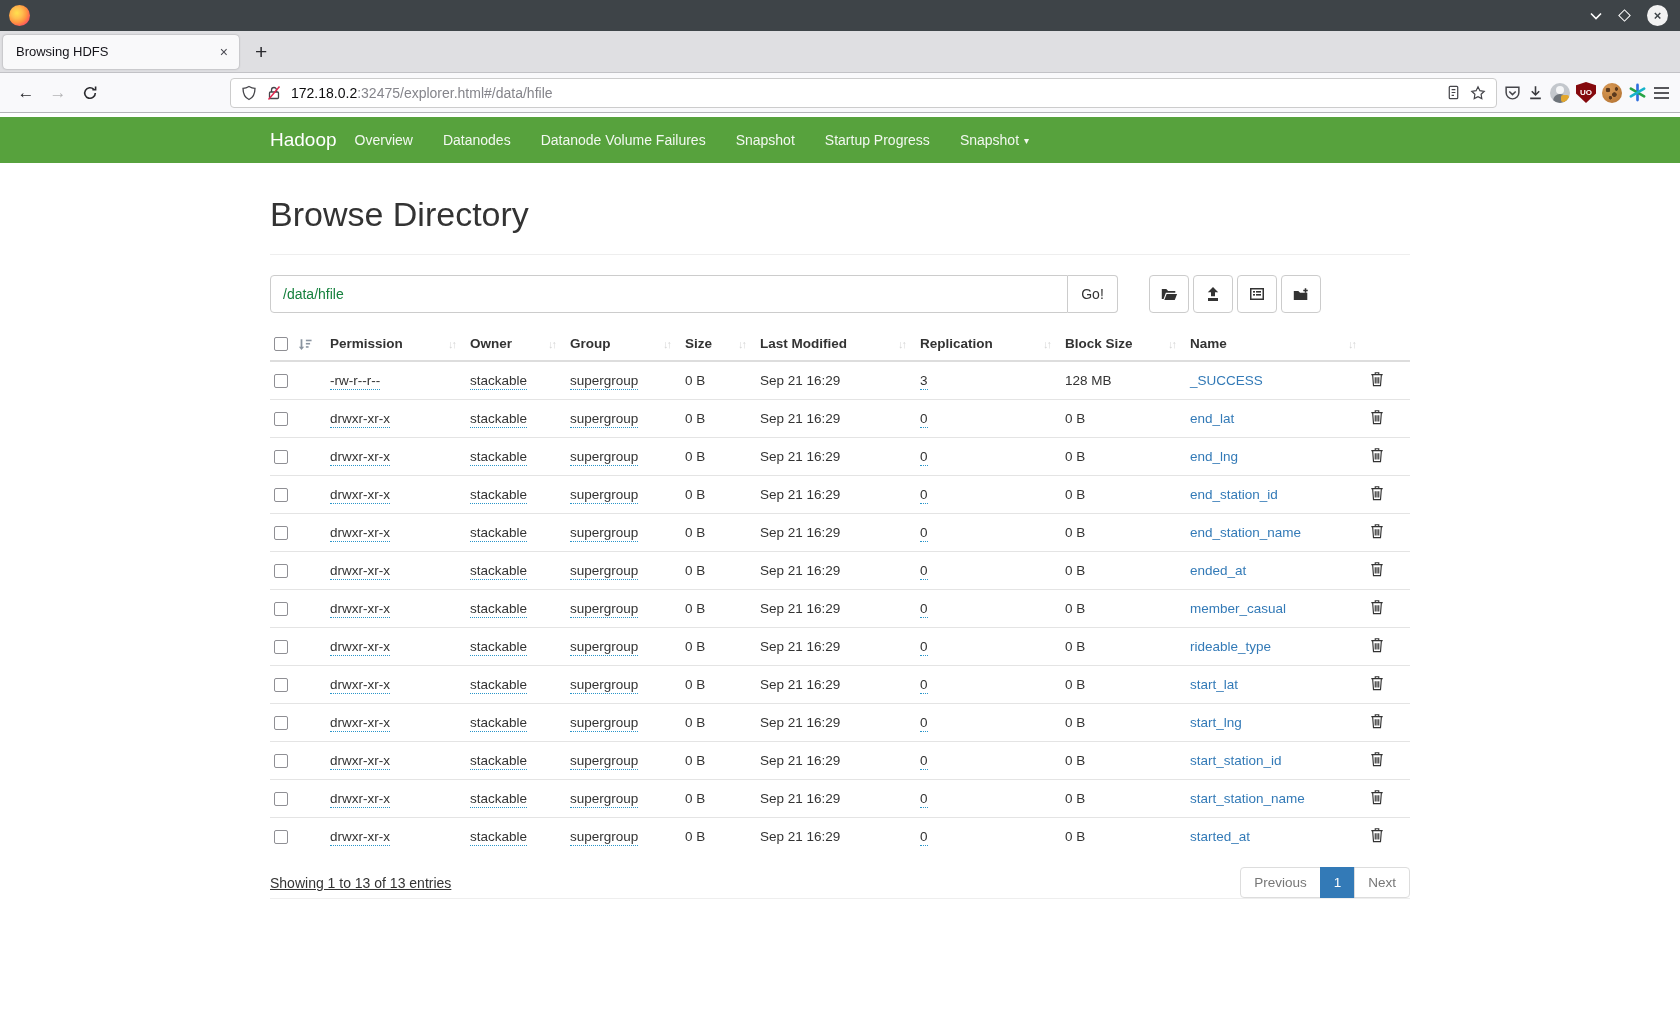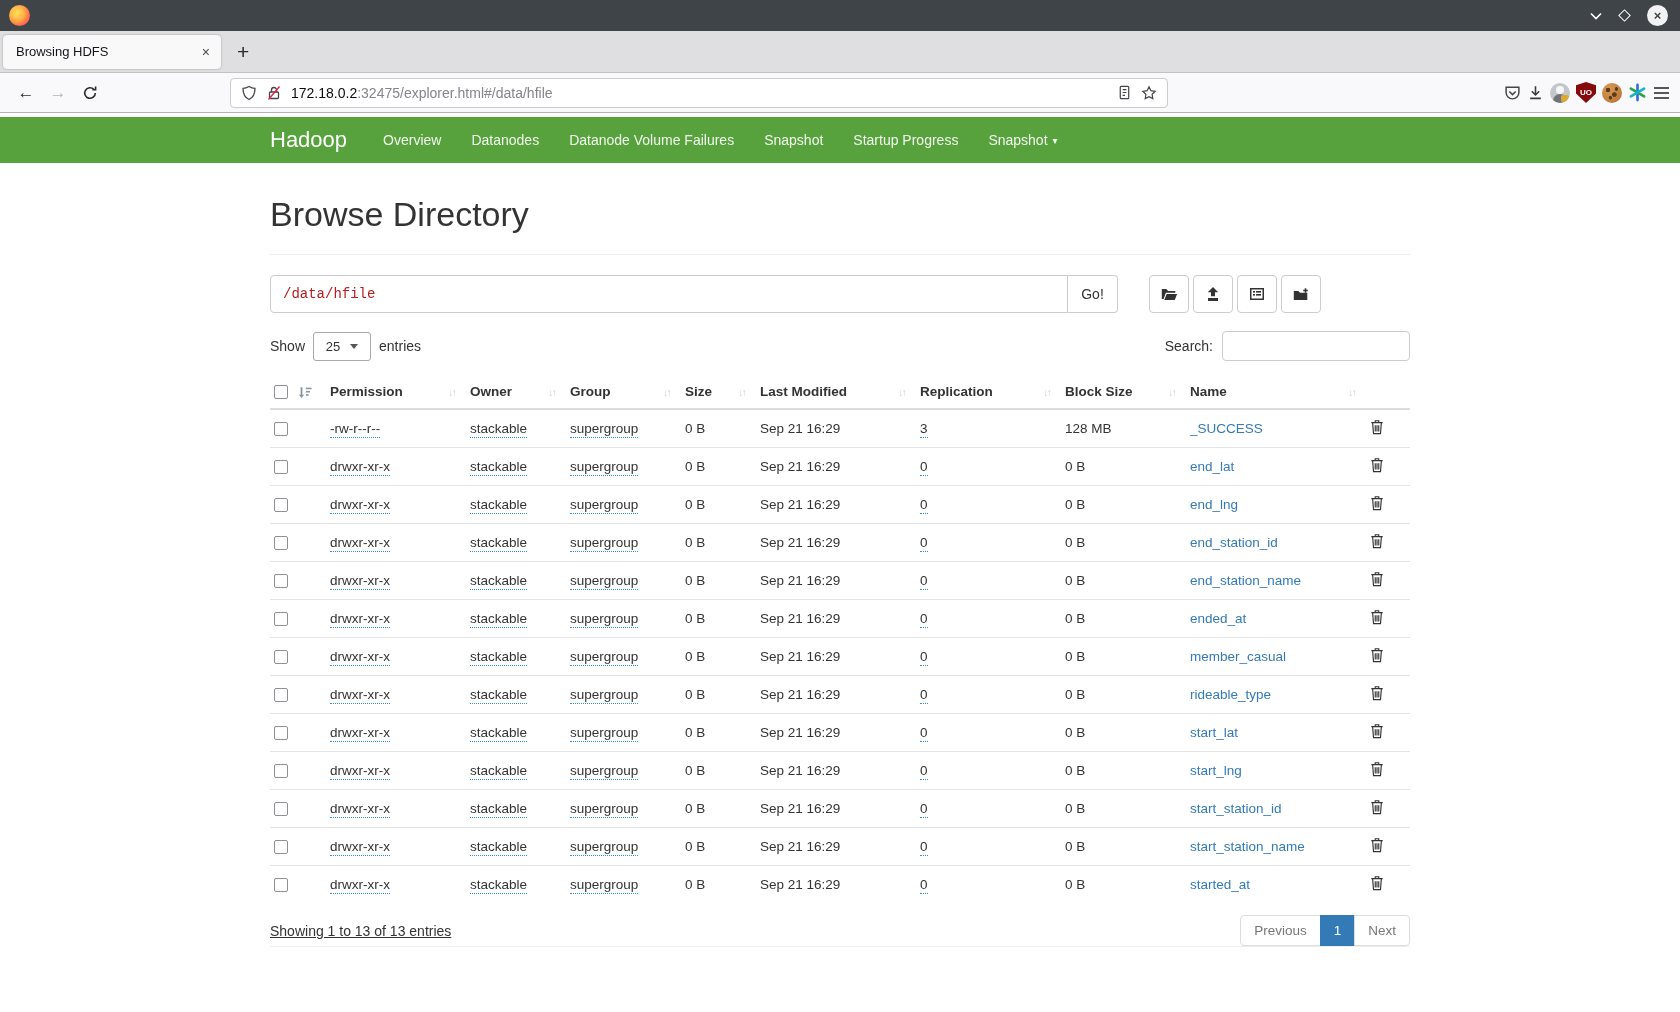--- a/index.html
+++ b/index.html
@@ -13,32 +13,32 @@
   .titlebar { height:31px; background:#3e4448; position:relative; display:flex; align-items:center; }
   .ff-logo { position:absolute; left:9px; top:5px; width:21px; height:21px; border-radius:50%;
     background: radial-gradient(circle at 38% 38%, #ffe14d 0%, #ffbd4f 30%, #ff9640 52%, #ff4f5e 78%, #c7258c 100%); }
   .titlebar-title { flex:1; text-align:center; color:#e8e8ea; font-size:13px; }
   .win-controls { position:absolute; right:12px; top:0; height:31px; display:flex; align-items:center; gap:18px; }
   .win-diamond { width:9px; height:9px; border:1.5px solid #fff; transform:rotate(45deg); }
   .win-close { width:21px; height:21px; border-radius:50%; background:#f2f2f2; color:#3e4448;
     font-size:13px; line-height:21px; text-align:center; font-weight:bold; }
 
   .tabbar { height:42px; background:#dfdfe2; border-bottom:1px solid #c2c2c6; display:flex; align-items:center; }
-  .tab { margin-left:3px; height:34px; width:218px; background:#f9f9fa; border-radius:4px;
+  .tab { margin-left:3px; height:34px; width:236px; background:#f9f9fa; border-radius:4px;
     box-shadow:0 0 2px rgba(0,0,0,.35); display:flex; align-items:center; padding:0 8px 0 13px;
     font-size:13px; color:#15141a;gap:35px; }
   .tab-title { flex:1; white-space:nowrap; overflow:hidden; }
   .tab-close { color:#4a4a52; font-size:14px; padding:0 3px; }
   .newtab-btn { font-size:21px; color:#2a2a2e; margin-left:16px; line-height:1; }
 
   .toolbar { height:40px; background:#f9f9fb; border-bottom:1px solid #b4b4b8; display:flex; align-items:center; padding:0 10px; }
   .nav-btn { width:32px; text-align:center; font-size:17px; color:#2a2a2e; }
   .nav-btn.disabled { color:#b4b4b6; }
   .reload-btn { width:32px; display:flex; justify-content:center; }
-  .urlbar { width:938px; height:30px; margin-left:124px; background:#fff; border:1px solid #ccc; border-radius:4px;
+  .urlbar { width:1267px; height:30px; margin-left:124px; background:#fff; border:1px solid #ccc; border-radius:4px;
     display:flex; align-items:center; padding:0 10px; gap:9px; }
   .url-text { flex:1; font-size:14px; color:#85858b; white-space:nowrap; overflow:hidden; }
   .url-host { color:#0c0c0d; }
   .toolbar-right { margin-left:auto; display:flex; align-items:center; gap:6px; }
   .ext-generic { width:20px; height:20px; border-radius:50%; background:#c3c7cc; position:relative; overflow:hidden; }
   .ext-generic .head { position:absolute; left:6px; top:3px; width:8px; height:8px; border-radius:50%; background:#f5f6f7; }
   .ext-generic .body { position:absolute; left:3px; top:11px; width:14px; height:9px; border-radius:7px 7px 0 0; background:#6e747a; }
   .ext-generic .lock { position:absolute; right:1px; bottom:1px; width:8px; height:7px; border-radius:2px; background:#e2a72e; }
   .ublock { width:20px; height:21px; background:#85090d;
     clip-path:polygon(50% 0, 100% 15%, 100% 55%, 50% 100%, 0 55%, 0 15%);
@@ -47,34 +47,34 @@
     background:
       radial-gradient(circle at 30% 35%, #5b3a1e 2px, rgba(0,0,0,0) 2.6px),
       radial-gradient(circle at 62% 58%, #5b3a1e 2px, rgba(0,0,0,0) 2.6px),
       radial-gradient(circle at 42% 74%, #5b3a1e 1.5px, rgba(0,0,0,0) 2px),
       radial-gradient(circle at 72% 30%, #5b3a1e 1.5px, rgba(0,0,0,0) 2px),
       radial-gradient(circle at 35% 30%, #d99a56, #b06f2e); }
 
   
   .hadoop-navbar { margin-top:4px; background:#57a23d; height:46px; }
   .navbar-inner { width:1170px; margin:0 auto; padding:0 15px; height:100%; display:flex; align-items:center; }
-  .brand { color:#fff; font-size:22px; margin-right:21px; }
+  .brand { color:#fff; font-size:19px; margin-right:3px; }
   .nav-items { display:flex; align-items:center; height:100%; }
   .nav-item { color:rgba(255,255,255,.92); font-size:14px; padding:0 15px; height:100%; display:flex; align-items:center; }
   .caret { font-size:10px; margin-left:5px; }
 
   
   .container { width:1170px; margin:0 auto; padding:0 15px; }
   h1.page-title { font-size:34px; font-weight:500; color:#333; margin:32px 0 20px; }
   hr.rule { border:0; border-top:1px solid #eee; margin:0; }
 
   .path-row { display:flex; margin-top:20px; }
   .input-group { display:flex; width:848px; }
   .path-input { flex:1; height:38px; border:1px solid #ccc; border-radius:4px 0 0 4px; padding:14px 12px;
-    font-size:14px; color:#b91c1c; font-family:Liberation Mono, monospace; outline:none; }
+    font-size:14px; color:#15803d; font-family:Liberation Sans, sans-serif; outline:none; }
   .go-btn { width:50px; height:38px; border:1px solid #ccc; border-left:0; background:#fff; border-radius:0 4px 4px 0;
     font-size:14px; color:#333; font-family:"Liberation Sans", sans-serif; }
   .icon-buttons { margin-left:31px; display:flex; gap:4px; }
   .icon-btn { width:40px; height:38px; border:1px solid #ccc; border-radius:4px; background:#fff;
     display:flex; align-items:center; justify-content:center; }
 
   .controls-row { display:flex; align-items:center; margin-top:18px; }
   .show-group { display:flex; align-items:center; gap:8px; font-size:14px; color:#333; }
   .page-select { width:58px; height:29px; border:1px solid #a9a9a9; border-radius:3px; background:#fff;
     display:flex; align-items:center; justify-content:center; gap:10px; font-size:13px; color:#333; }
@@ -267,34 +267,20 @@
       </button>
       <button class="icon-btn">
         <svg width="18" height="15" viewBox="0 0 20 16">
           <path fill="#333" d="M2 14V4h5l2 2h8v8H2z"></path>
           <path d="M15 1v5M12.5 3.5h5" stroke="#333" stroke-width="1.7" fill="none"></path>
         </svg>
       </button>
     </div>
   </div>
 
-  <div class="controls-row">
-    <div class="show-group">
-      <span>Show</span>
-      <span class="page-select">
-        <span>25</span>
-        <span class="select-arrow"></span>
-      </span>
-      <span>entries</span>
-    </div>
-    <div class="search-group">
-      <span>Search:</span>
-      <input class="search-input" style="">
-    </div>
-  </div>
 
   <table class="explorer">
     <colgroup>
       <col style="width:52px">
         <col style="width:140px">
         <col style="width:100px">
         <col style="width:115px">
       <col style="width:75px">
         <col style="width:160px">
         <col style="width:145px">

